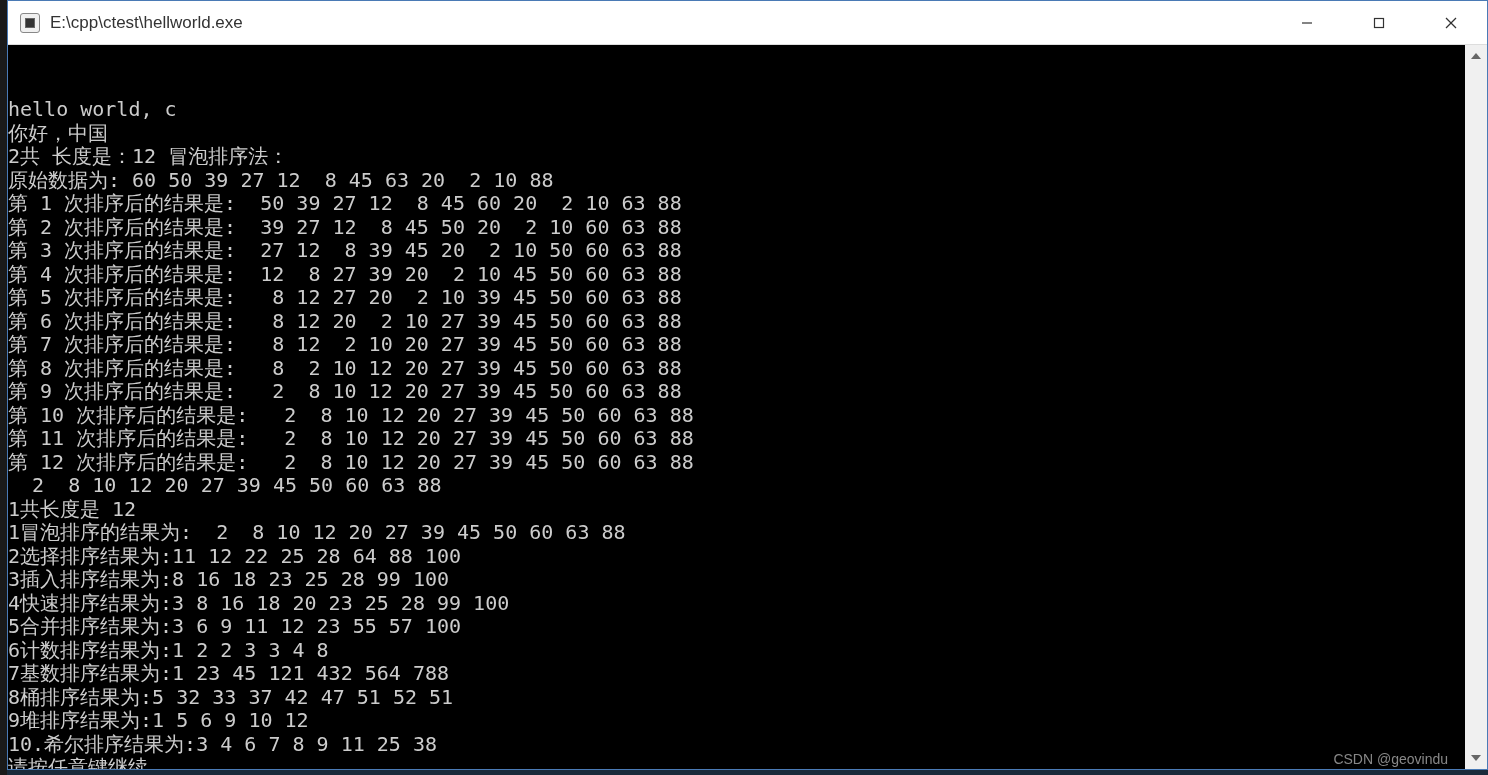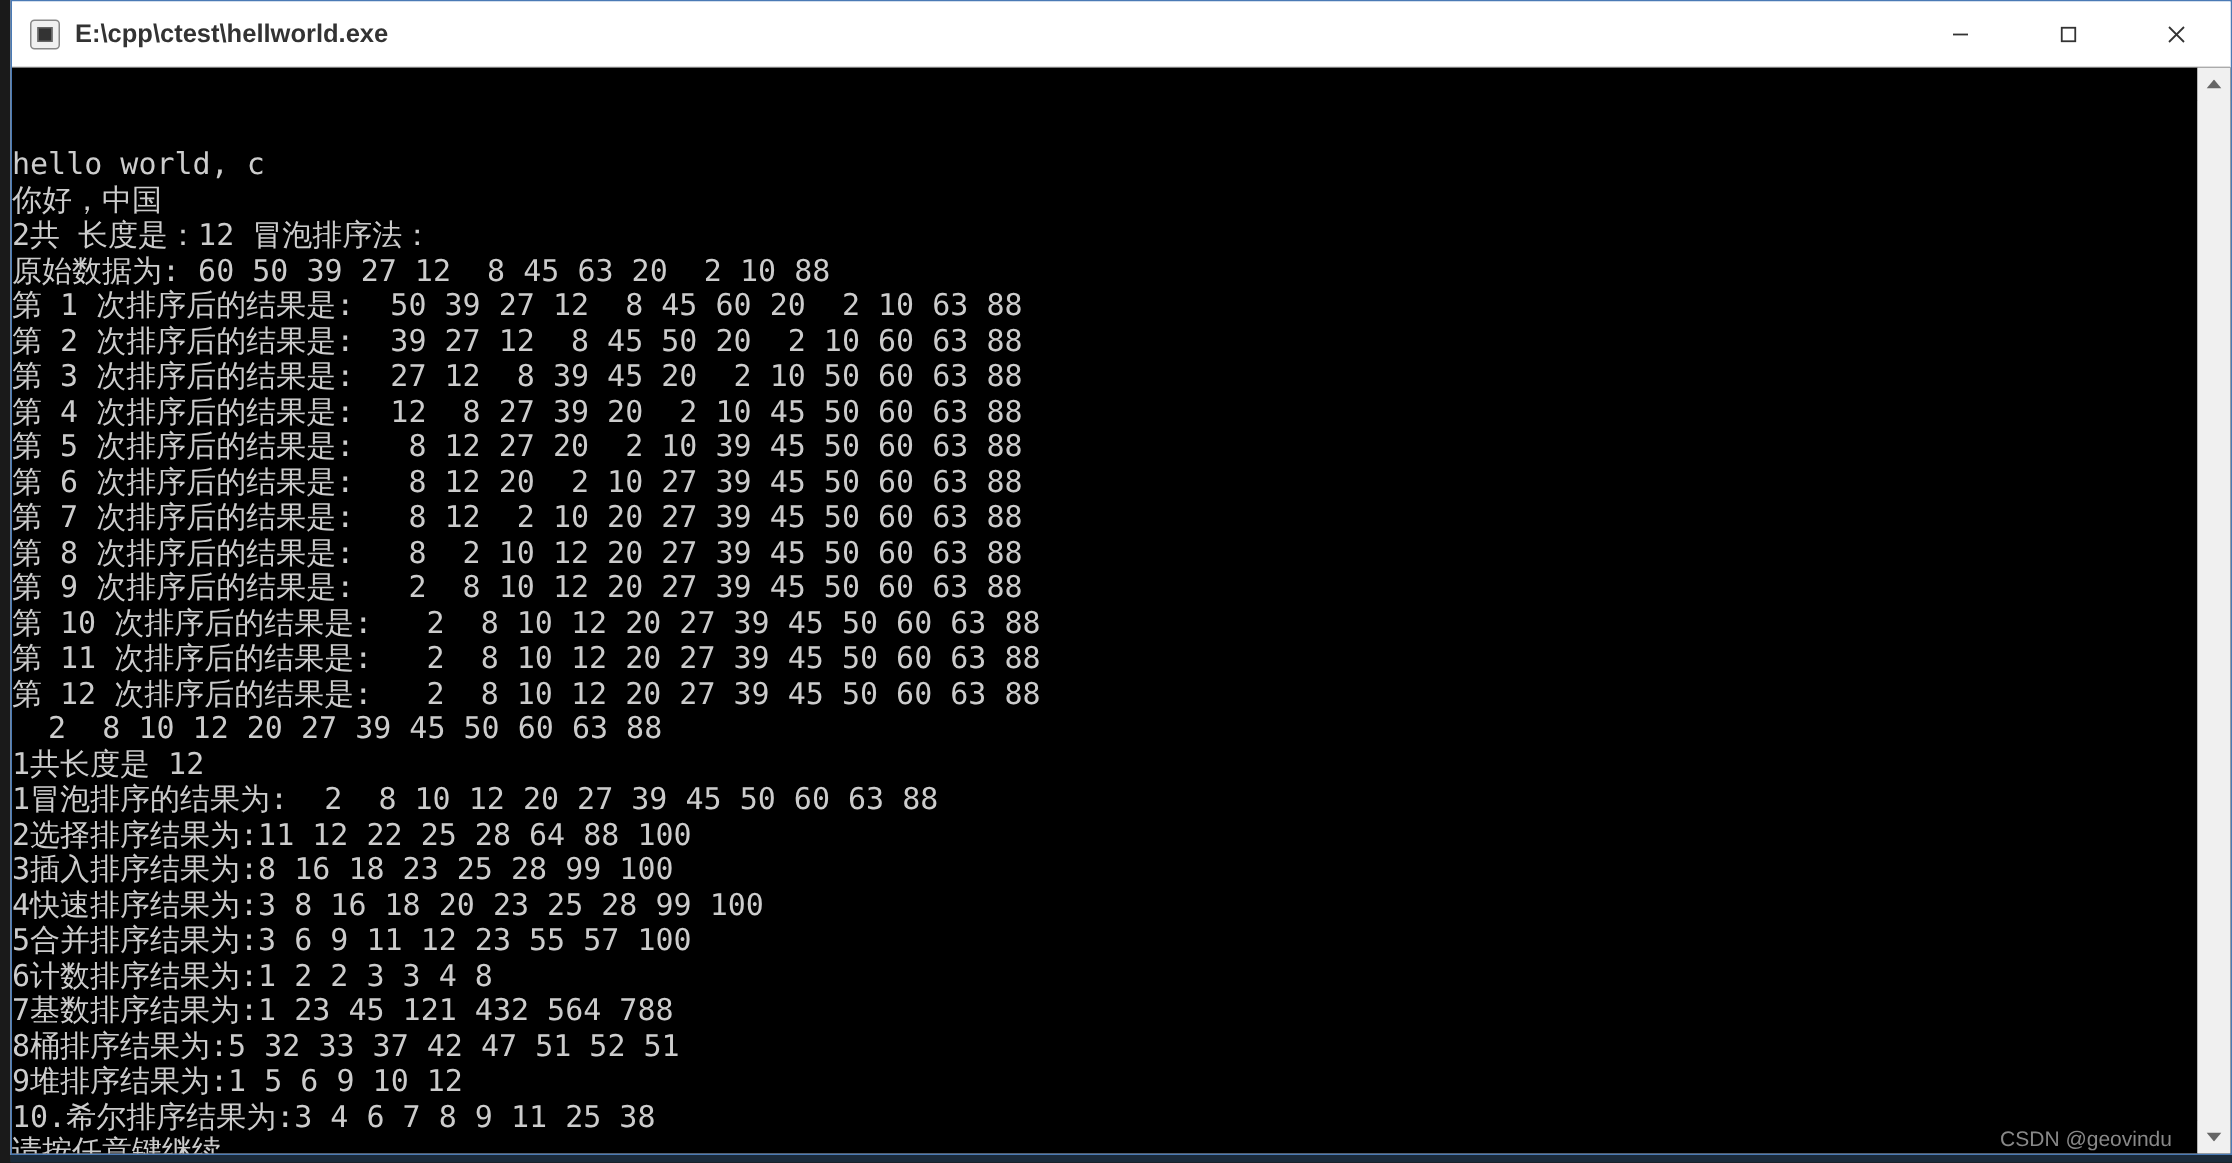--- a/index.html
+++ b/index.html
@@ -64,21 +64,21 @@
       top: 4px;
       left: 4px;
       right: 4px;
       bottom: 4px;
       border: 1px solid #666;
       background: #333;
     }
     .titlebar-title {
       color: #333;
       font-size: 17px;
-      font-weight: bold;
+      font-weight: normal;
       flex: 1;
     }
     .titlebar-controls {
       display: flex;
       height: 100%;
     }
     .titlebar-btn {
       width: 72px;
       height: 100%;
       display: flex;

